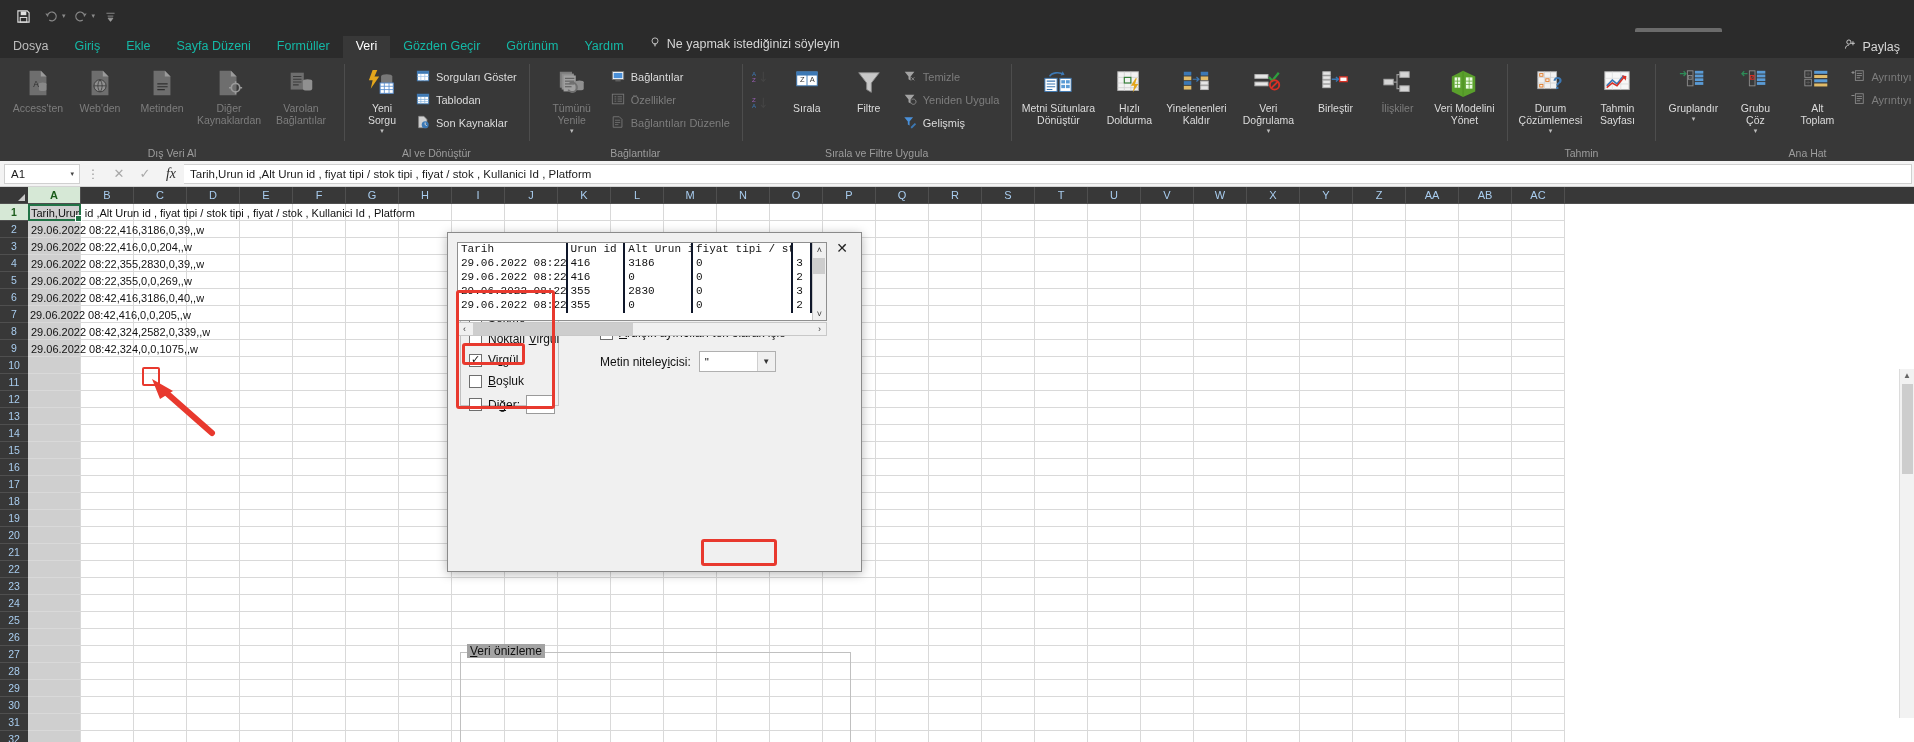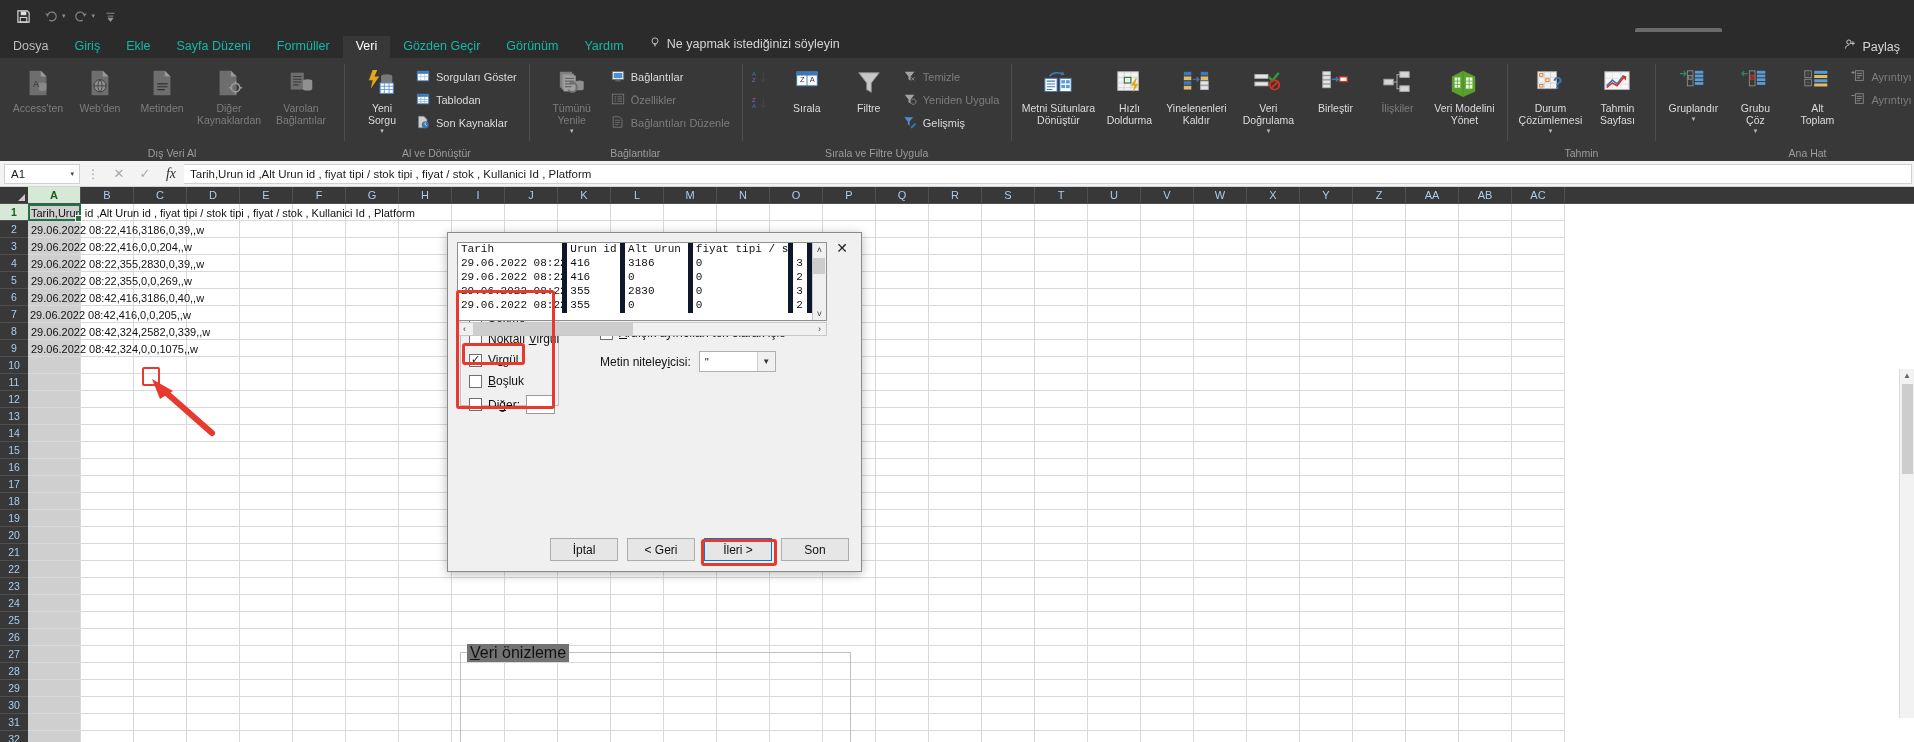--- a/index.html
+++ b/index.html
@@ -203,35 +203,35 @@
   }
   .combo {
     width:77px; height:21px; border:1px solid #b0b0b0; background:#fff;
     display:flex; align-items:center; font-size:11.5px; padding-left:5px; position:relative;
   }
   .combo-btn {
     position:absolute; right:0; top:0; width:18px; height:19px; background:#f0f0f0;
     border-left:1px solid #cfcfcf; display:flex; align-items:center; justify-content:center;
     font-size:8px; color:#333;
   }
-  .preview-legend { position:absolute; left:19px; top:411px; background:#737373; padding:0 3px; font-size:16px; }
+  .preview-legend { position:absolute; left:19px; top:411px; background:#a3a3a3; padding:0 3px; font-size:12px; }
   .preview-box {
     position:absolute; left:12px; top:419px; width:391px; height:108px; border:1px solid #c0c0c0;
   }
   .preview-inner {
     position:absolute; left:9px; top:9px; width:370px; height:79px;
     border:1px solid #8f8f8f; background:#fff; display:flex; overflow:hidden;
   }
   .pv-data { flex:1; position:relative; overflow:hidden; }
   .pv-row {
     height:14px; display:flex; font-family:"Liberation Mono", monospace; font-size:11px;
     color:#111; white-space:nowrap;
   }
   .pv-col {
-    border-right:5px solid #0f172a; padding-left:3px; overflow:hidden; white-space:nowrap; height:100%;
+    border-right:2px solid #0f172a; padding-left:3px; overflow:hidden; white-space:nowrap; height:100%;
   }
   .pv-vscroll {
     width:14px; background:#f0f0f0; border-left:1px solid #c8c8c8;
     display:flex; flex-direction:column; align-items:center; justify-content:space-between;
   }
   .pv-arrow { font-size:9px; color:#333; height:13px; display:flex; align-items:center; }
   .pv-thumb { width:12px; height:16px; background:#cdcdcd; position:absolute; right:1px; top:15px; }
   .pv-hscroll {
     position:absolute; left:9px; top:89px; width:370px; height:14px;
     background:#f0f0f0; border:1px solid #c8c8c8; display:flex; align-items:center;
@@ -1985,23 +1985,17 @@
     </div>
   </div>
   <div class="pv-hscroll">
     <div class="hs-arrow">‹</div>
     <div class="hs-track">
       <div class="hs-thumb"></div>
     </div>
     <div class="hs-arrow">›</div>
   </div>
 
-  <div class="dlg-buttons">
-    <div class="btn">İptal</div>
-    <div class="btn">&lt; Geri</div>
-    <div class="btn default">İleri &gt;</div>
-    <div class="btn">Son</div>
-  </div>
 
   <div class="red-ring" style="left:8px; top:57px; width:99px; height:119px;"></div>
   <div class="red-ring" style="left:14px; top:110px; width:63px; height:22px;"></div>
   <div class="red-ring" style="left:253px; top:306px; width:76px; height:27px;"></div>
 </div>
 
 </body></html>

